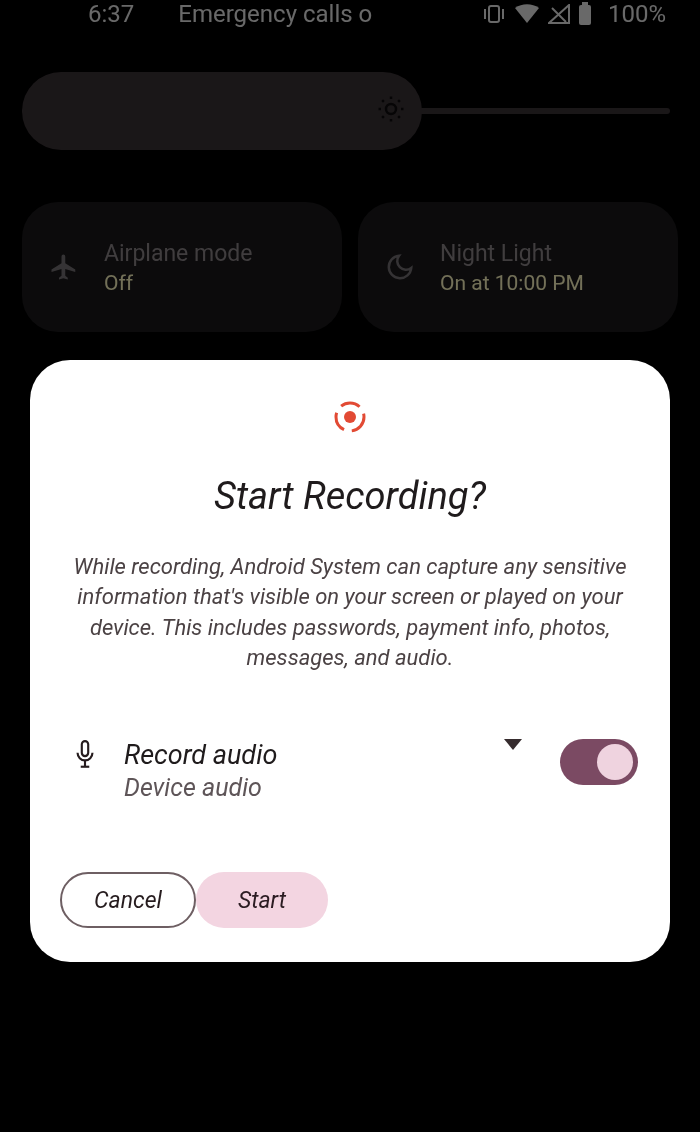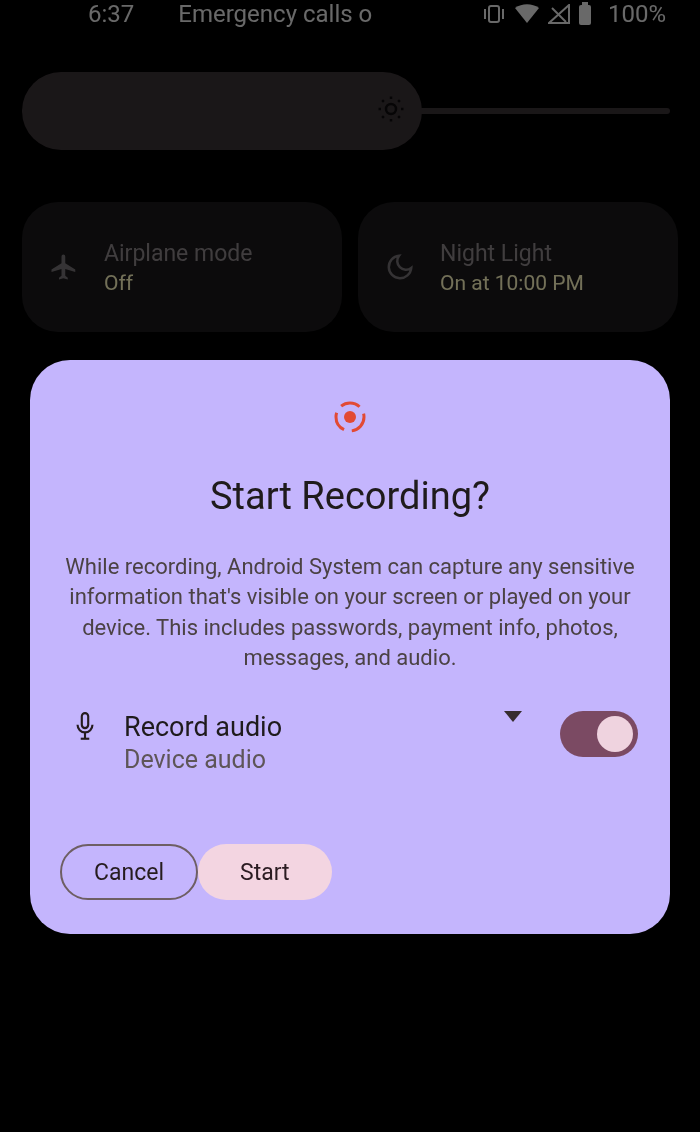--- a/index.html
+++ b/index.html
@@ -81,41 +81,42 @@
   .tile .ticon { width:44px; display:flex; justify-content:center; }
   .tile .tlabels { display:flex; flex-direction:column; }
   .tile .tlabel { font-size: 23px; color:#8e878b; }
   .tile .tstatus { font-size: 21px; color:#fef9c3; margin-top:4px; }
 
   
   .dialog {
     position:absolute;
     left: 30px; right: 30px;
     top: 360px;
-    background:#c4b5fd;
+    background:#ffffff;
     border-radius: 40px;
     padding: 38px 30px 34px 30px;
     z-index: 3;
     color:#261c1e;
+    font-style:italic;
   }
   .dicon { display:flex; justify-content:center; margin-bottom: 38px; }
   .dtitle {
     text-align:center;
     font-size: 38px;
     font-weight: 400;
     color:#1f1b1c;
     margin-bottom: 34px;
   }
   .dbody {
     text-align:center;
     font-size: 22px;
     line-height: 1.38;
     color:#4b4244;
     padding: 0 2px;
-    margin-bottom: 32px;
+    margin-bottom: 60px;
   }
   .drow {
     display:flex;
     gap: 22px;
     padding: 6px 2px 6px 8px;
     margin-bottom: 64px;
     cursor:pointer;
   }
   .drow .mic { width:34px; display:flex; justify-content:center; }
   .drow .labels { flex:1; }

